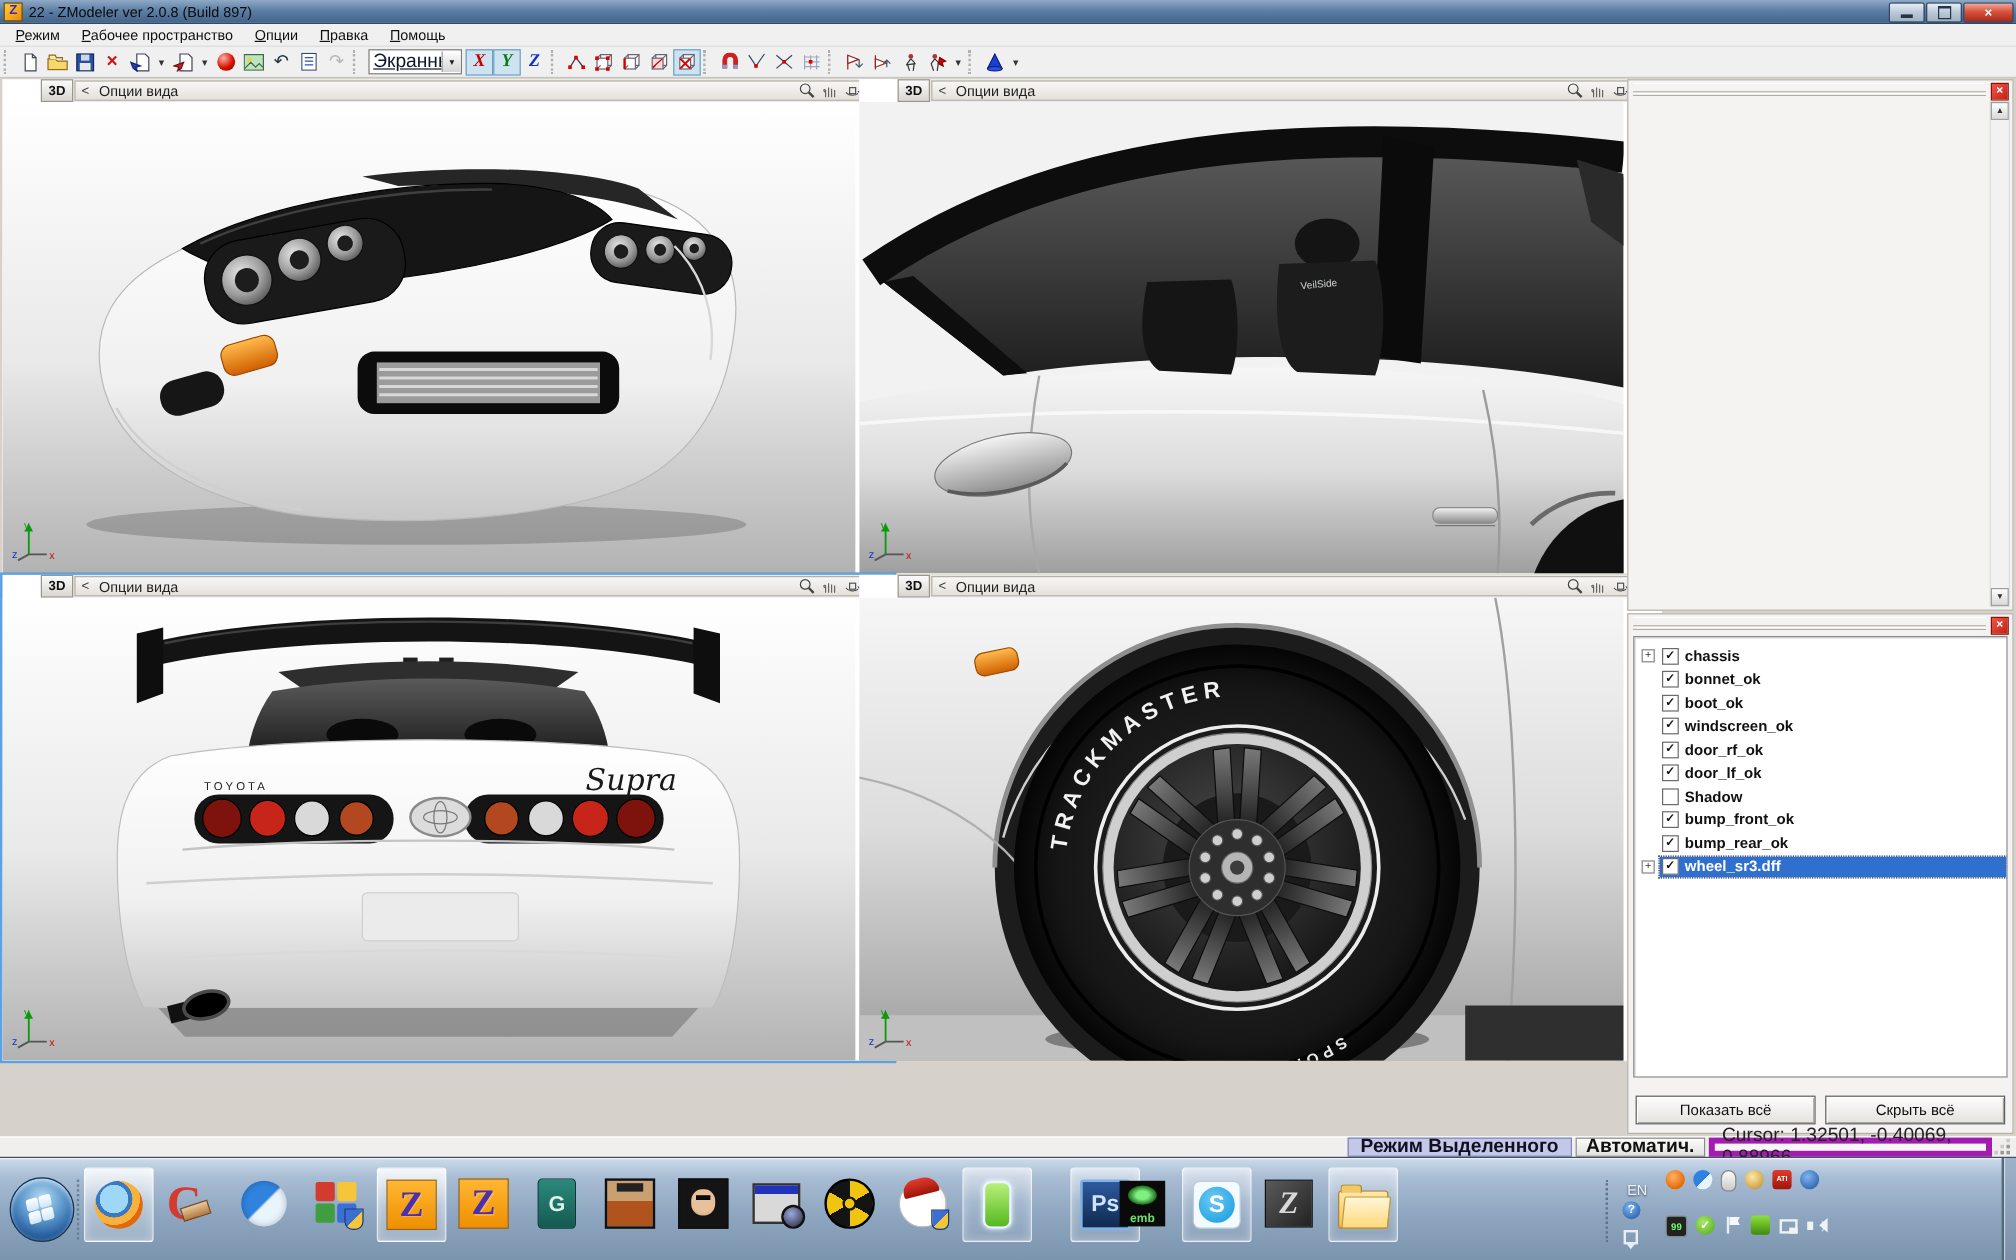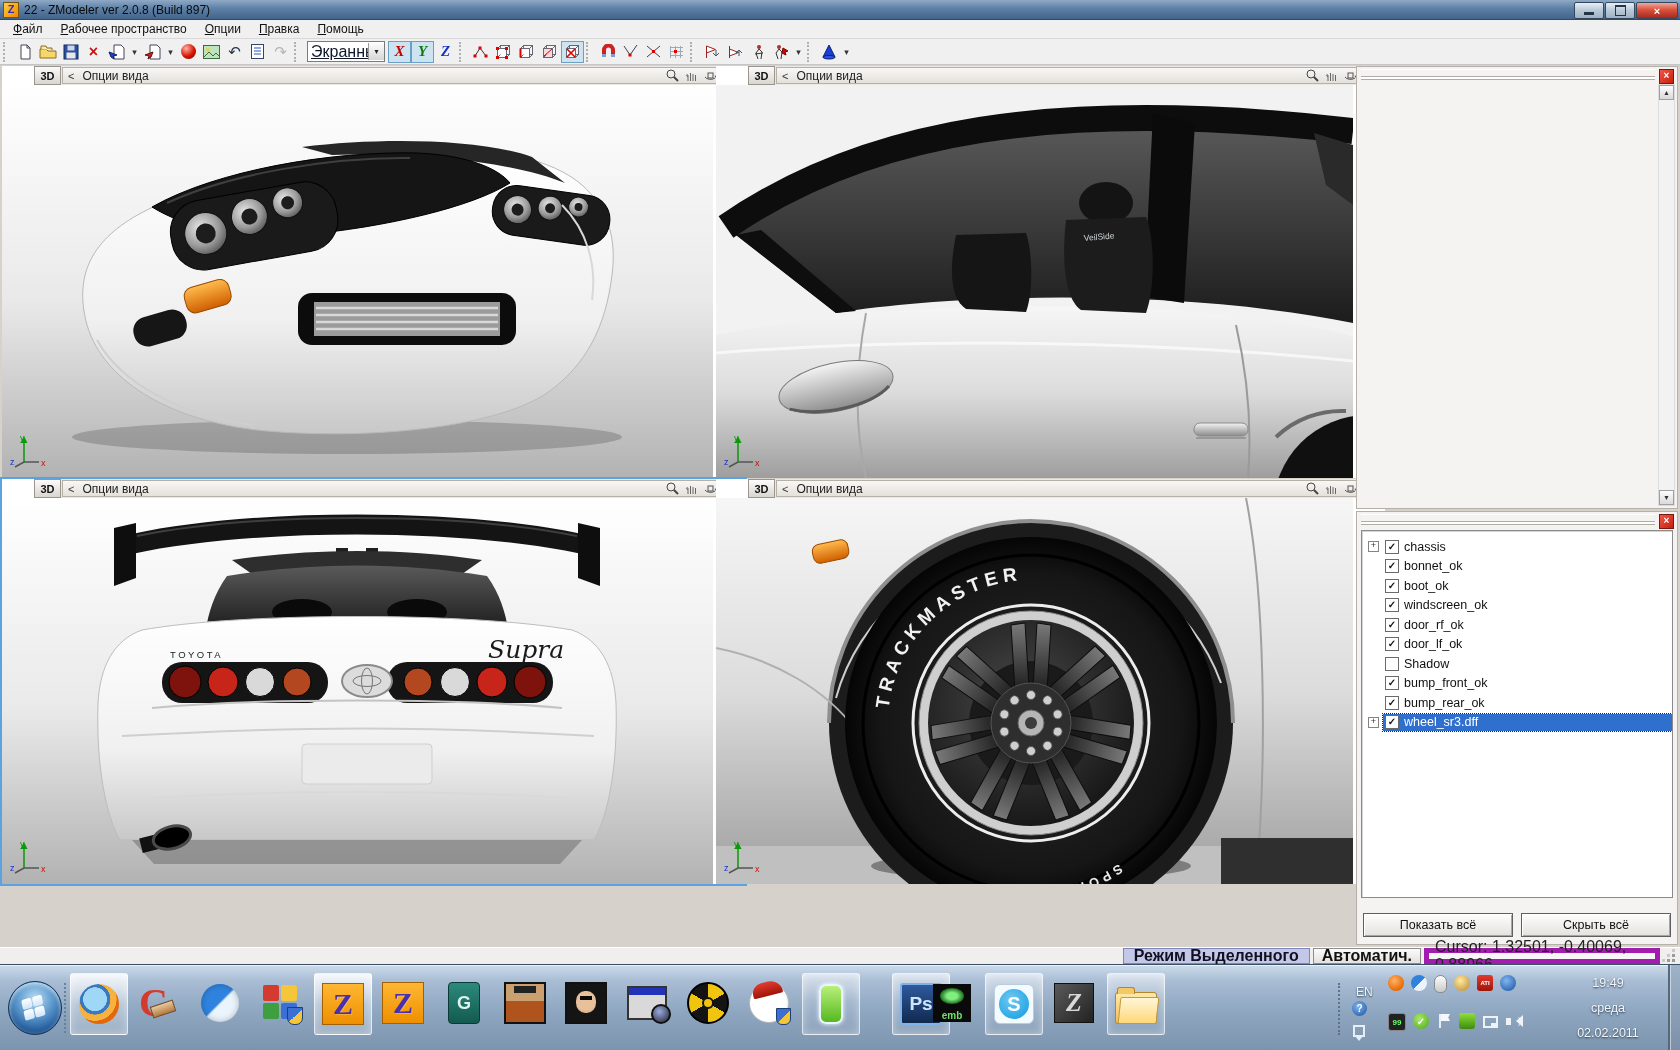--- a/index.html
+++ b/index.html
@@ -83,21 +83,21 @@
 
   .plist{position:absolute;left:4px;right:4px;top:18px;bottom:46px;background:#fff;
     border:1px solid #8a8a8a;box-shadow:inset 1px 1px 0 #d4d4d4;overflow:hidden;padding-top:6px;box-sizing:border-box;}
   .prow{height:19.5px;display:flex;align-items:center;padding-left:6px;}
   .expand{width:9px;height:9px;border:1px solid #848484;background:#fff;font-size:9px;line-height:7px;
     text-align:center;color:#333;margin-right:4px;flex:0 0 auto;}
   .expand.empty{border-color:transparent;background:transparent;color:transparent;}
   .prow-inner{display:flex;align-items:center;flex:1;height:17px;padding:0 2px;}
   .checkbox{width:12px;height:12px;border:1px solid #6a6a6a;background:#fff;margin-right:5px;
     font-size:10px;font-weight:bold;line-height:11px;text-align:center;color:#111;flex:0 0 auto;}
-  .prow-label{font-size:12.5px;color:#111;white-space:nowrap;}
+  .prow-label{font-size:12.5px;color:#111;white-space:nowrap;font-weight:bold;}
   .prow.selected .prow-inner{background:#2f6fce;outline:1px dotted #10284f;}
   .prow.selected .prow-label{color:#fff;}
   .pbuttons{position:absolute;bottom:7px;left:6px;right:6px;display:flex;gap:8px;}
   .pbtn{flex:1;height:22px;background:linear-gradient(180deg,#fdfdfd,#e4e2de);
     border:1px solid #5f5f5f;box-shadow:inset 1px 1px 0 #fff, inset -1px -1px 0 #a9a59d;
     display:flex;align-items:center;justify-content:center;font-size:12.5px;color:#111;}
 
   
   #statusbar{left:0;top:947px;width:1680px;height:17px;background:#f0efed;border-top:1px solid #fff;
     display:flex;align-items:center;justify-content:flex-end;gap:3px;padding-right:3px;box-sizing:border-box;}
@@ -226,21 +226,21 @@
     <div class="cap-btn">
         <div class="cap-max-glyph"></div>
       </div>
     <div class="cap-btn close">
         <span>×</span>
       </div>
   </div>
 </div>
 
 <div id="menubar" class="abs">
-  <span class="menu-item">Файл</span>
+  <span class="menu-item">Режим</span>
   <span class="menu-item">Рабочее пространство</span>
   <span class="menu-item">Опции</span>
   <span class="menu-item">Правка</span>
   <span class="menu-item">Помощь</span>
 </div>
 
 <div id="toolbar" class="abs">
   <div class="tb-grip"></div>
 
   <div class="tbtn">
@@ -1081,19 +1081,14 @@
     <div class="tri tri-flag"></div>
     <div class="tri tri-robot"></div>
     <div class="tri tri-net"></div>
     <div class="tri">
         <span class="vol-body"></span>
         <span class="vol-cone"></span>
         <span class="vol-waves">)</span>
       </div>
   </div>
 
-  <div id="clock" class="abs">
-    <div>19:49</div>
-    <div>среда</div>
-    <div>02.02.2011</div>
-  </div>
   <div class="show-desktop abs"></div>
 </div>
 
 </body></html>

